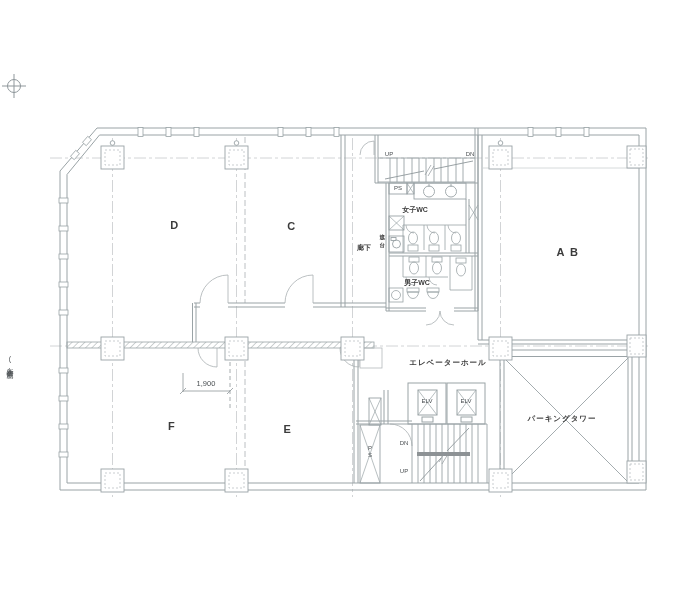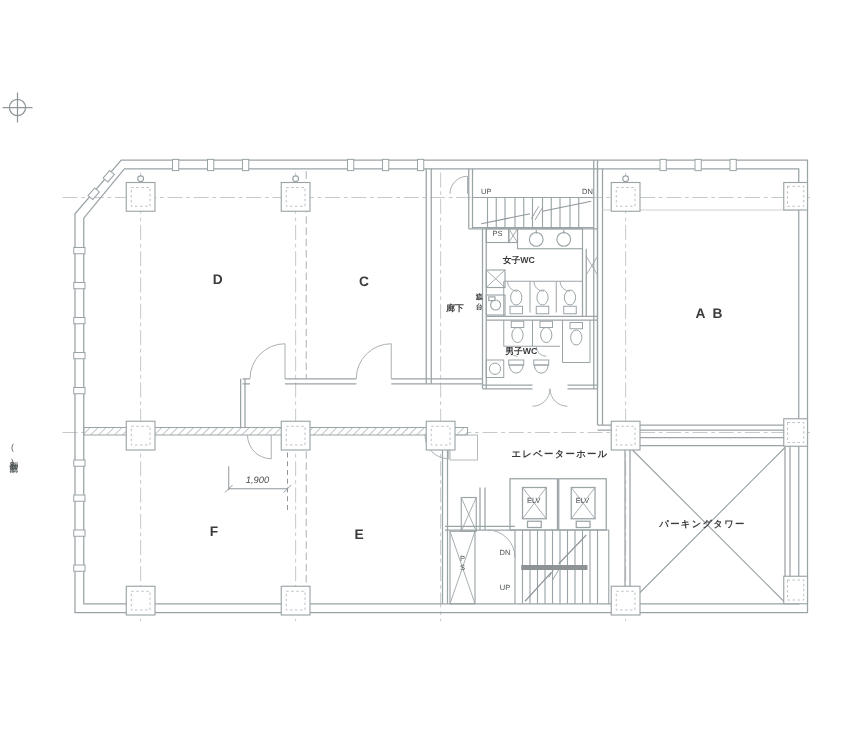--- a/index.html
+++ b/index.html
@@ -277,15 +277,15 @@
 
 <div class="lbl jpbig" style="left:448px;top:363px;">エレベーターホール</div>
 <div class="lbl sm" style="left:427px;top:401px;">ELV</div>
 <div class="lbl sm" style="left:466px;top:401px;">ELV</div>
 
 <div class="lbl sm" style="left:404px;top:443px;">DN</div>
 <div class="lbl sm" style="left:404px;top:471px;">UP</div>
 <div class="lbl sm vert" style="left:370px;top:452px;">PS</div>
 
 <div class="lbl jpbig" style="left:562px;top:419px;">パーキングタワー</div>
-<div class="lbl dim" style="left:206px;top:384px;font-style:italic;">1,900</div>
+<div class="lbl dim" style="left:206px;top:384px;">1,900</div>
 
 </div>
 
 </body></html>

